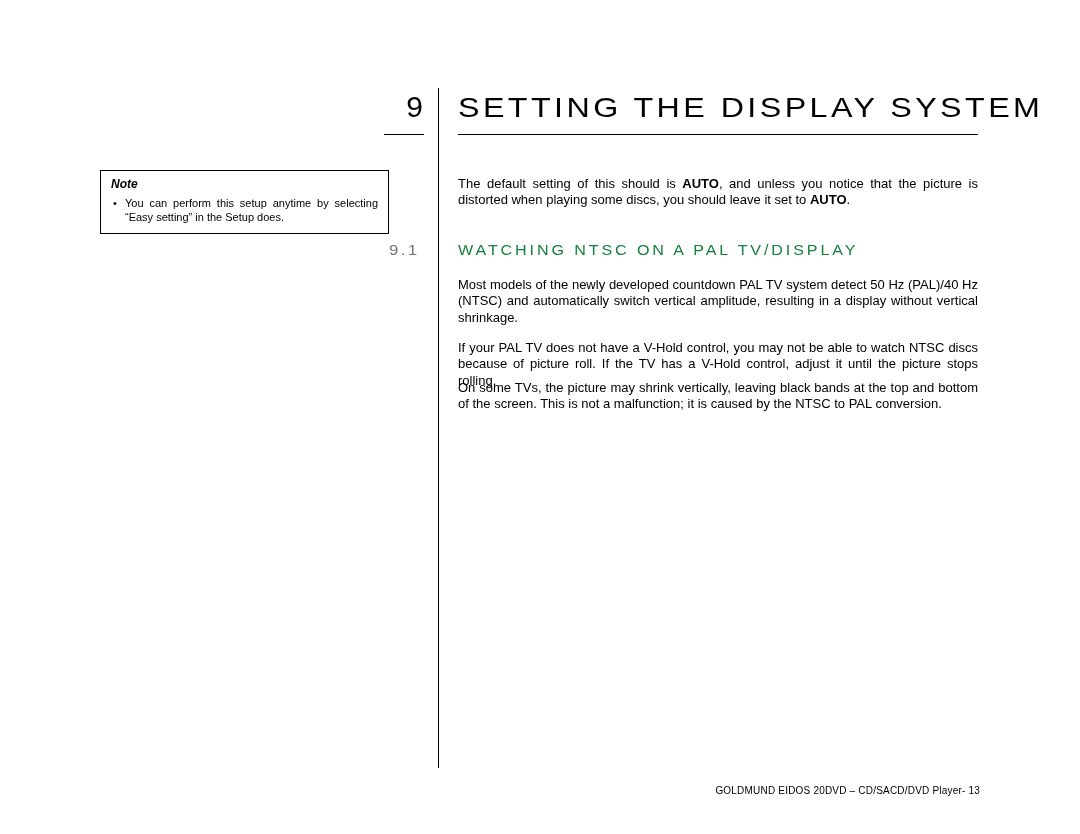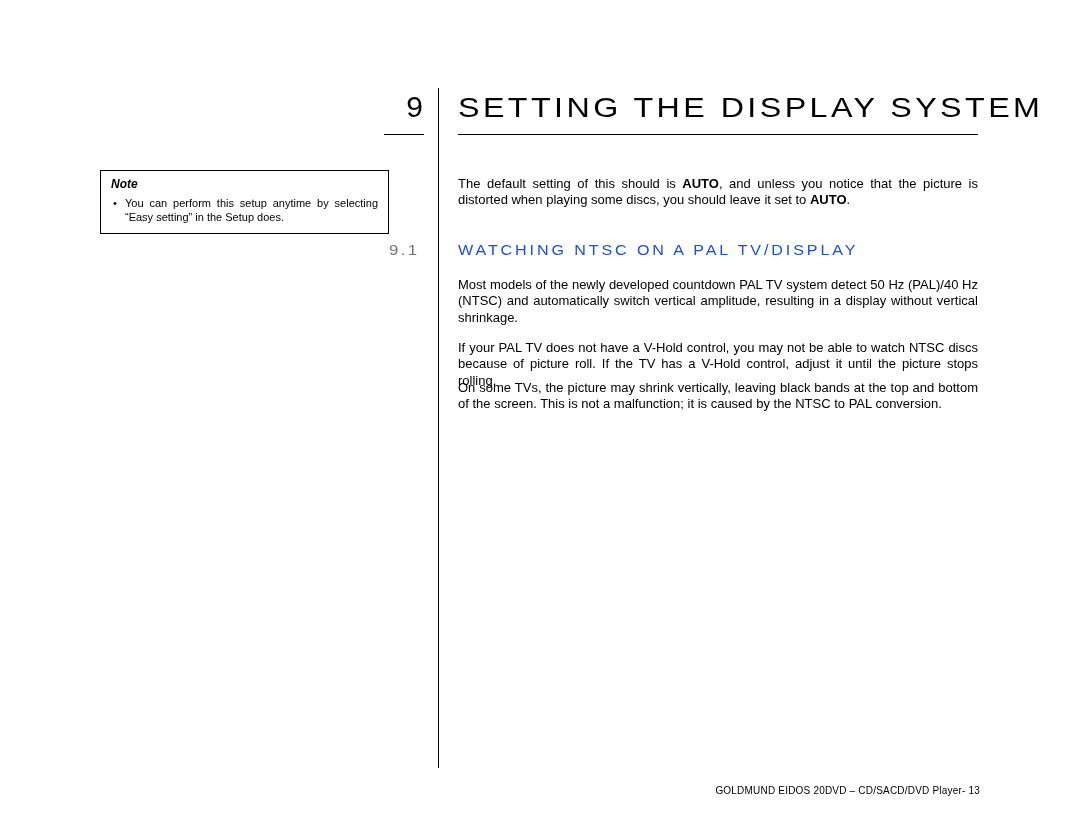--- a/index.html
+++ b/index.html
@@ -126,21 +126,21 @@
     letter-spacing: 2px;
     color: #737373;
   }
   .sub-number .w2 { transform: scaleX(1.2); transform-origin: right center; display:inline-block;}
   .sub-title {
     position: absolute;
     top: 242px;
     left: 458px;
     font-size: 14px;
     letter-spacing: 2.5px;
-    color: #1d4ed8;
+    color: #15803d;
   }
   .sub-title .w2 { transform: scaleX(1.15); transform-origin: left center; display:inline-block;}
 
   .footer {
     position: absolute;
     right: 100px;
     bottom: 38px;
     font-size: 10px;
     color: #000;
     letter-spacing: 0.2px;

